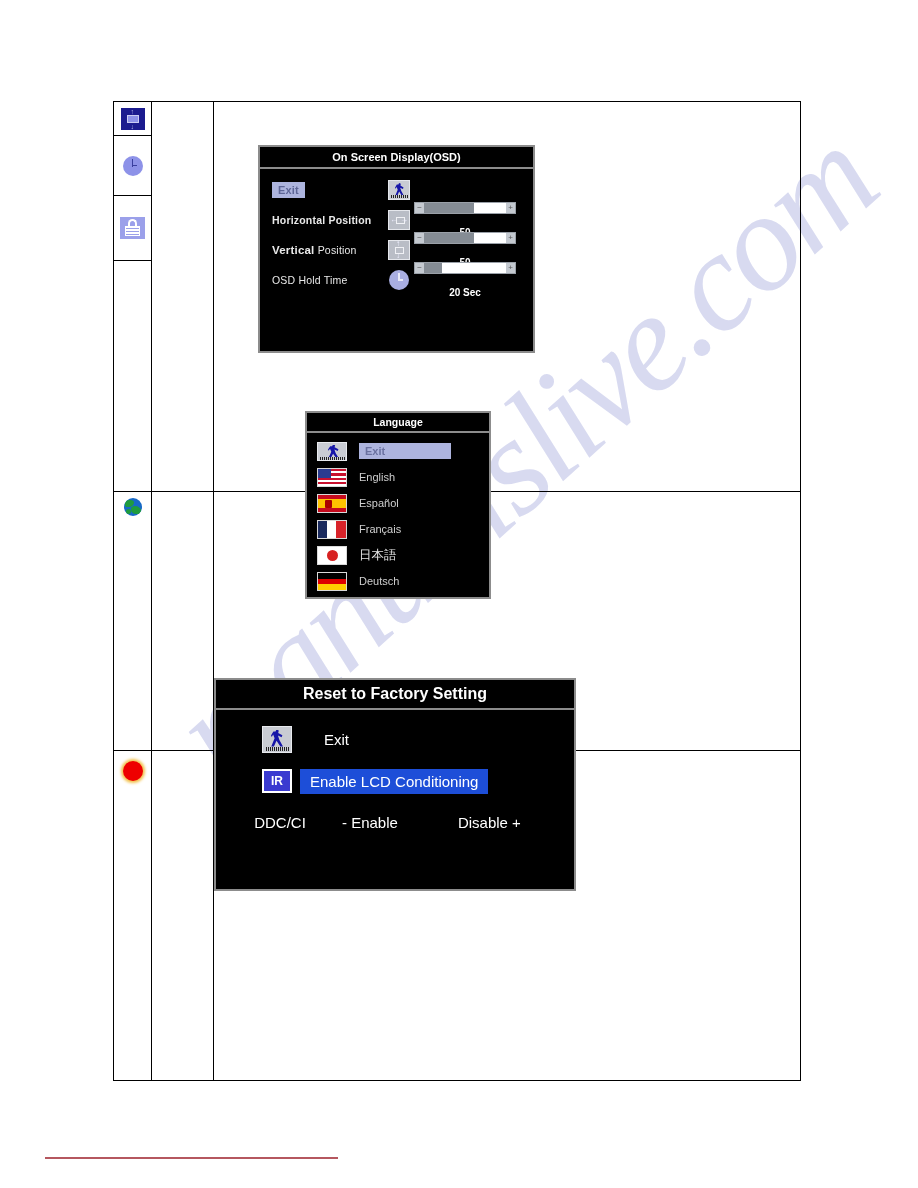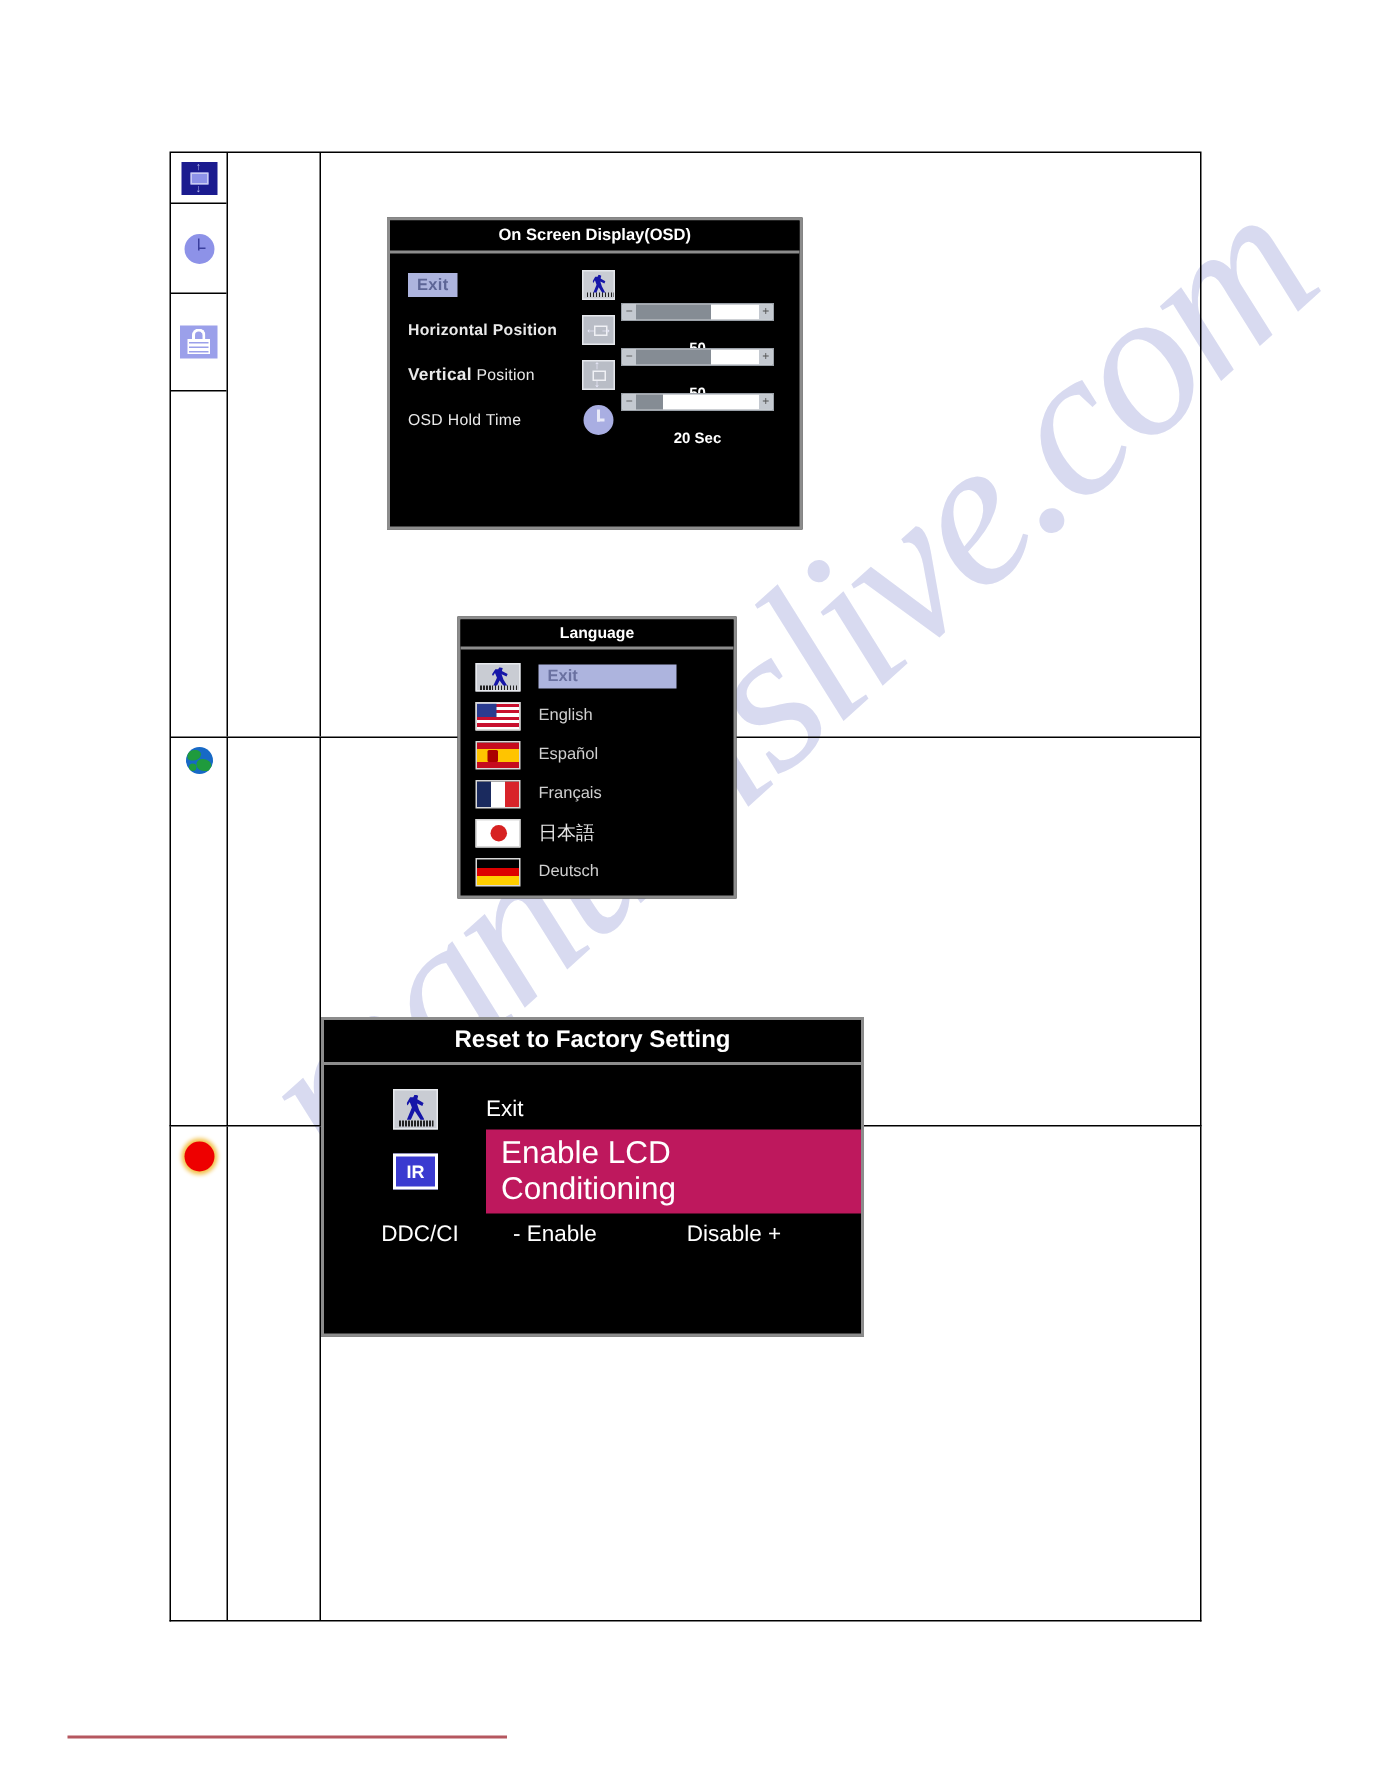--- a/index.html
+++ b/index.html
@@ -310,22 +310,22 @@
   
   #reset-panel{
     left:214px; top:678px; width:362px; height:213px;
   }
   #reset-panel .osd-title{font-size:16px;padding:5px 0;}
   #reset-panel .osd-body{padding:8px 0 0 0;}
   .rs-row{display:flex;align-items:center;height:42px;padding-left:38px;}
   .rs-ico{width:46px;flex:0 0 46px;display:flex;align-items:center;justify-content:center;}
   .rs-label{font-size:15px;color:#ffffff;margin-left:24px;}
   .rs-hl{
-    background:#be185d;color:#ffffff;font-size:21px;
-    padding:4px 10px;margin-left:24px;
+    background:#1d4ed8;color:#ffffff;font-size:15px;
+    padding:4px 10px;
   }
   .ico-exit-big{
     width:30px;height:27px;background:#c9ccd3;position:relative;border:1px solid #e8eaee;box-sizing:border-box;
   }
   .ico-exit-big .man{
     position:absolute;left:8px;top:3px;width:12px;height:17px;background:#1616a8;
     clip-path:polygon(45% 0,65% 6%,60% 20%,95% 34%,88% 46%,58% 36%,70% 62%,100% 100%,78% 100%,46% 66%,24% 100%,2% 100%,30% 52%,18% 30%,6% 44%,0 36%,20% 12%,38% 12%);
   }
   .ico-exit-big .base{
     position:absolute;left:3px;bottom:1px;width:23px;height:4px;

